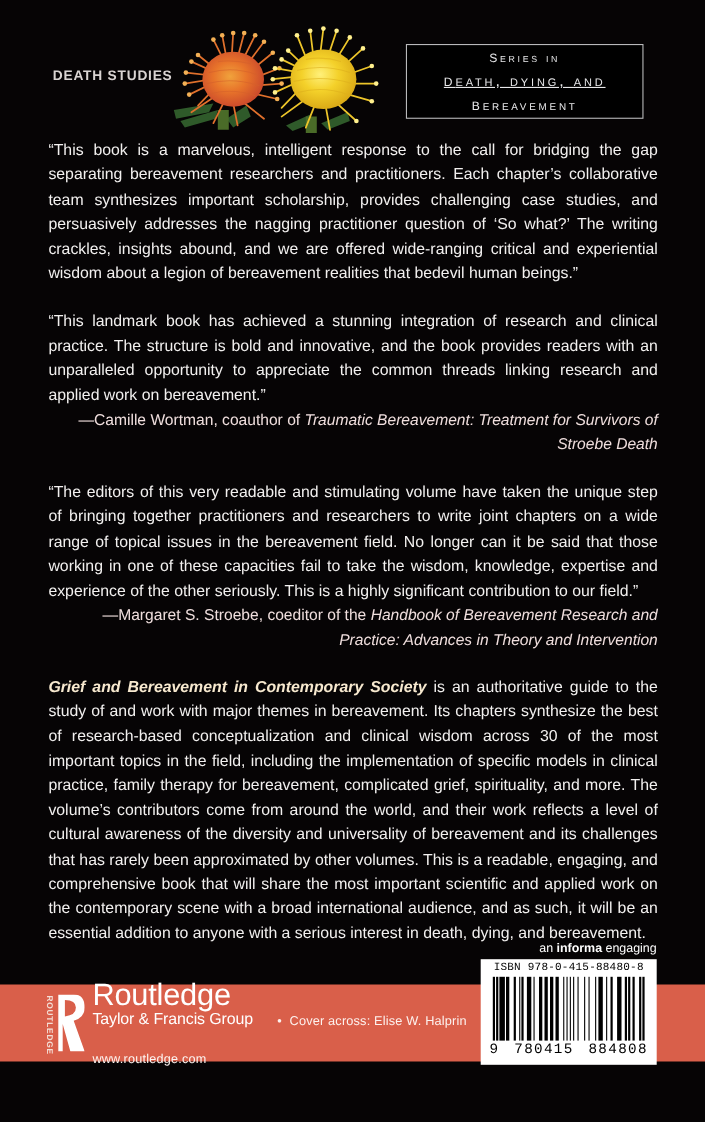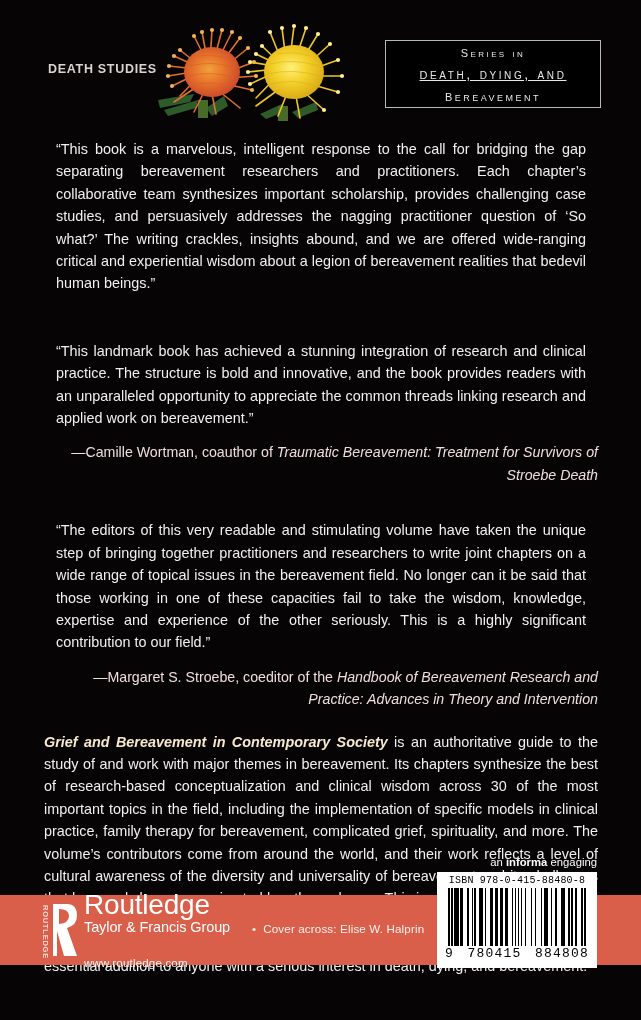--- a/index.html
+++ b/index.html
@@ -40,21 +40,21 @@
     left: 150px;
     top: 22px;
     width: 200px;
     height: 100px;
   }
   .flowers svg { display: block; }
 
   
   .series-box {
     position: absolute;
-    left: 385px;
+    left: 369px;
     top: 40px;
     width: 214px;
     height: 66px;
     border: 1.5px solid #b9b9bb;
     background: #000;
     display: flex;
     flex-direction: column;
     align-items: center;
     justify-content: center;
   }
@@ -79,21 +79,21 @@
     left: 44px;
     top: 126px;
     width: 554px;
   }
   .blurb {
     color: #f2f0ef;
     font-size: 14.4px;
     line-height: 22.4px;
     text-align: justify;
     text-justify: inter-word;
-    margin: 12px;
+    margin: 0;
   }
   .blurb + .attrib { margin-top: 0px; }
   .attrib {
     color: #efdedd;
     font-size: 14.2px;
     line-height: 22.4px;
     text-align: right;
     margin: 0;
   }
   .attrib i, .blurb i { font-style: italic; }

